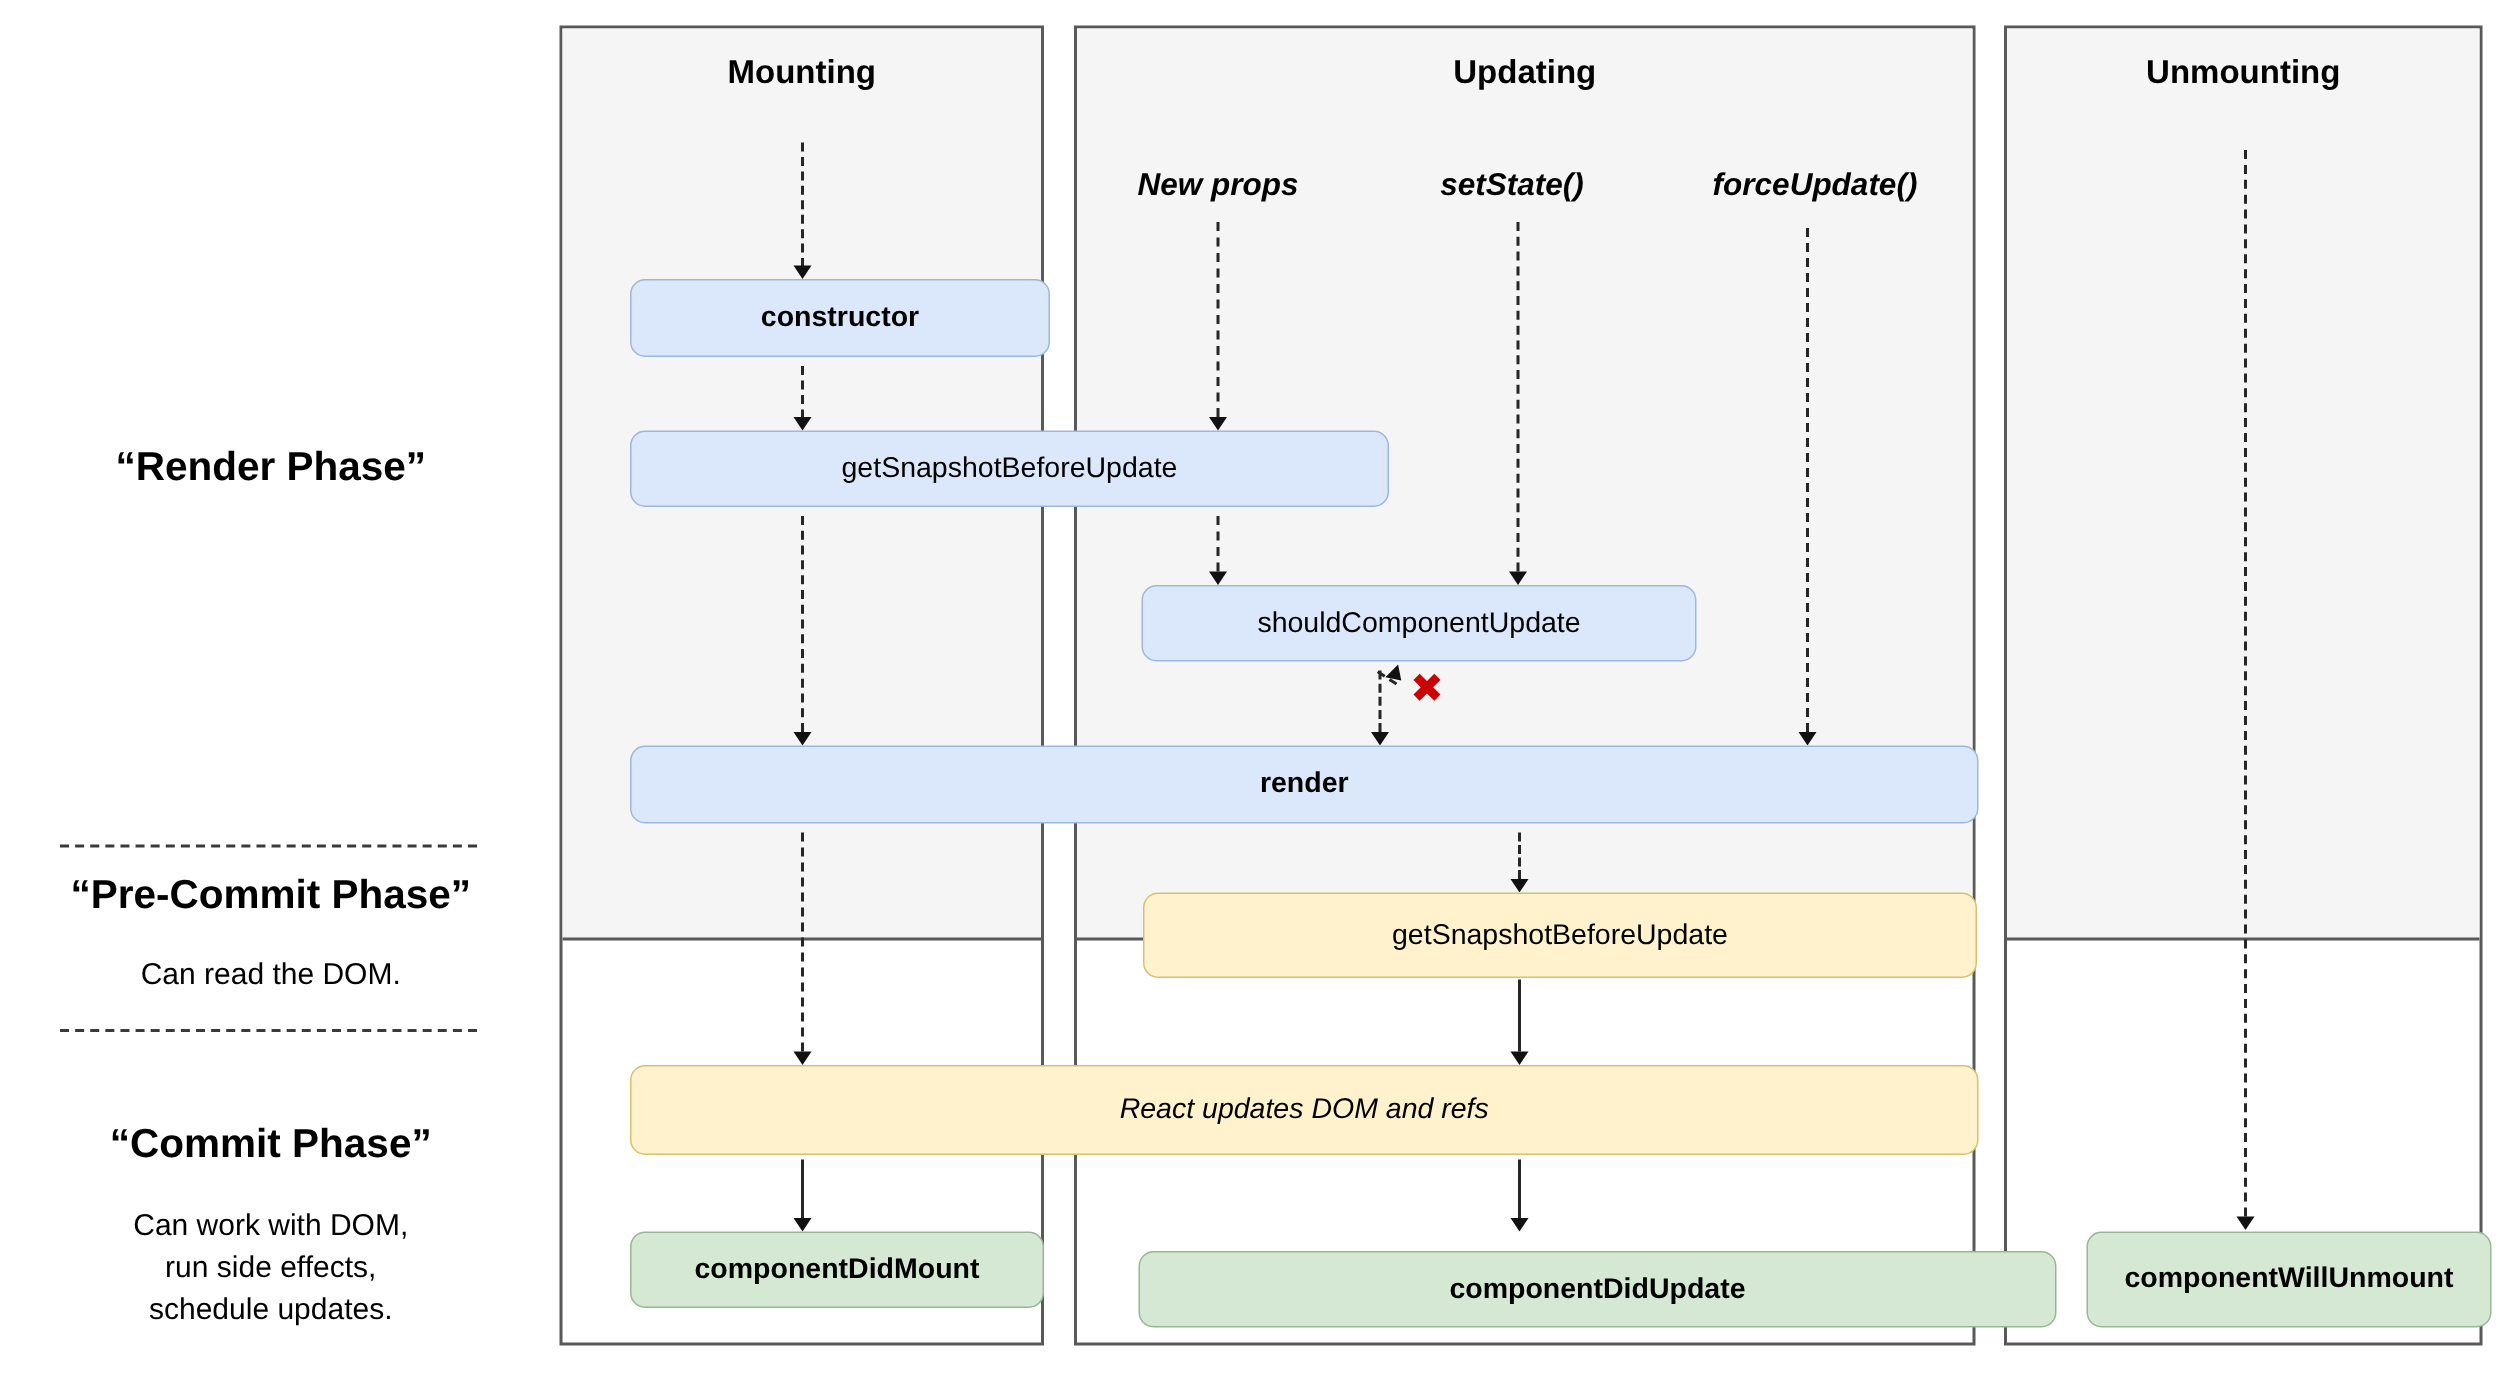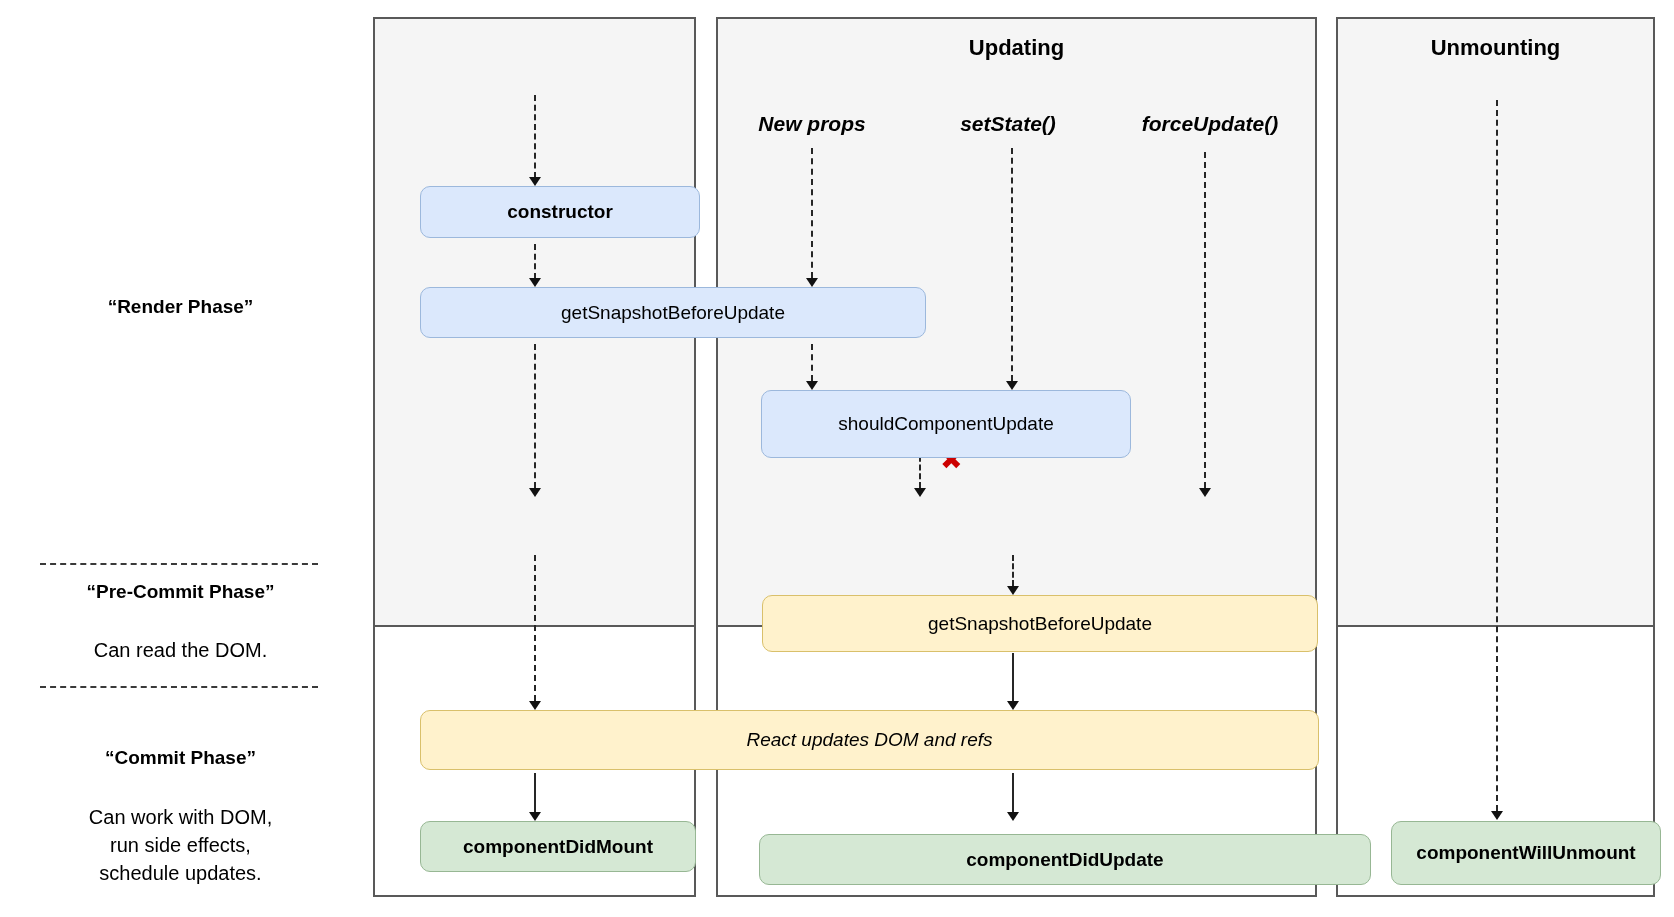--- a/index.html
+++ b/index.html
@@ -8,21 +8,21 @@
 
   
   .panel{position:absolute;border:2px solid #595959;background:#ffffff;box-sizing:border-box;}
   .panel-gray{position:absolute;left:0;top:0;right:0;height:606px;background:#f5f5f5;
               border-bottom:2px solid #595959;}
   .panel-title{position:absolute;top:16px;left:0;width:100%;text-align:center;
                font-size:22px;font-weight:bold;}
 
   
   .side{position:absolute;left:8px;width:345px;text-align:center;}
-  .side-title{font-size:19px;font-weight:bold;}
+  .side-title{font-size:27px;font-weight:bold;}
   .side-desc{font-size:20px;line-height:28px;white-space:pre-line;}
   .divider{position:absolute;left:40px;width:278px;border-top:2px dashed #3a3a3a;height:0;}
 
   
   .trigger{position:absolute;font-size:21px;font-style:italic;text-align:center;font-weight:bold;}
 
   
   .ln{position:absolute;width:0;}
   .dash{border-left:2px dashed #262626;}
   .solid{border-left:2px solid #262626;}
@@ -41,20 +41,21 @@
   .halt{position:absolute;font-family:"DejaVu Sans",sans-serif;font-size:27px;
         font-weight:bold;color:#cc0000;line-height:1;}
 </style>
 </head>
 <body>
 
 <div class="stage">
 
   <div class="panel" style="left:373px;top:17px;width:323px;height:880px">
     <div class="panel-gray"></div>
+    <div class="panel-title">Mounting</div>
   </div>
 
   <div class="panel" style="left:716px;top:17px;width:601px;height:880px">
     <div class="panel-gray"></div>
     <div class="panel-title">Updating</div>
   </div>
 
   <div class="panel" style="left:1336px;top:17px;width:319px;height:880px">
     <div class="panel-gray"></div>
     <div class="panel-title">Unmounting</div>
@@ -117,22 +118,23 @@
   <div class="ln solid" style="left:1012px;top:773px;height:39px"></div>
   <div class="ah" style="left:1007px;top:812px"></div>
 
   <div class="ln dash" style="left:1496px;top:100px;height:711px"></div>
   <div class="ah" style="left:1491px;top:811px"></div>
 
   <div class="node blue bold" style="left:396px;top:186px;width:280px;height:52px">constructor</div>
 
   <div class="node blue" style="left:396px;top:287px;width:506px;height:51px">getSnapshotBeforeUpdate</div>
 
-  <div class="node blue" style="left:737px;top:390px;width:370px;height:68px">shouldComponentUpdate</div>
+  <div class="node blue" style="left:737px;top:390px;width:370px;height:51px">shouldComponentUpdate</div>
 
+  <div class="node blue bold" style="left:396px;top:497px;width:899px;height:52px">render</div>
 
   <div class="node yellow" style="left:738px;top:595px;width:556px;height:57px">getSnapshotBeforeUpdate</div>
 
   <div class="node yellow italic" style="left:396px;top:710px;width:899px;height:60px">React updates DOM and refs</div>
 
   <div class="node green bold" style="left:396px;top:821px;width:276px;height:51px">componentDidMount</div>
 
   <div class="node green bold" style="left:735px;top:834px;width:612px;height:51px">componentDidUpdate</div>
 
   <div class="node green bold" style="left:1367px;top:821px;width:270px;height:64px">componentWillUnmount</div>

